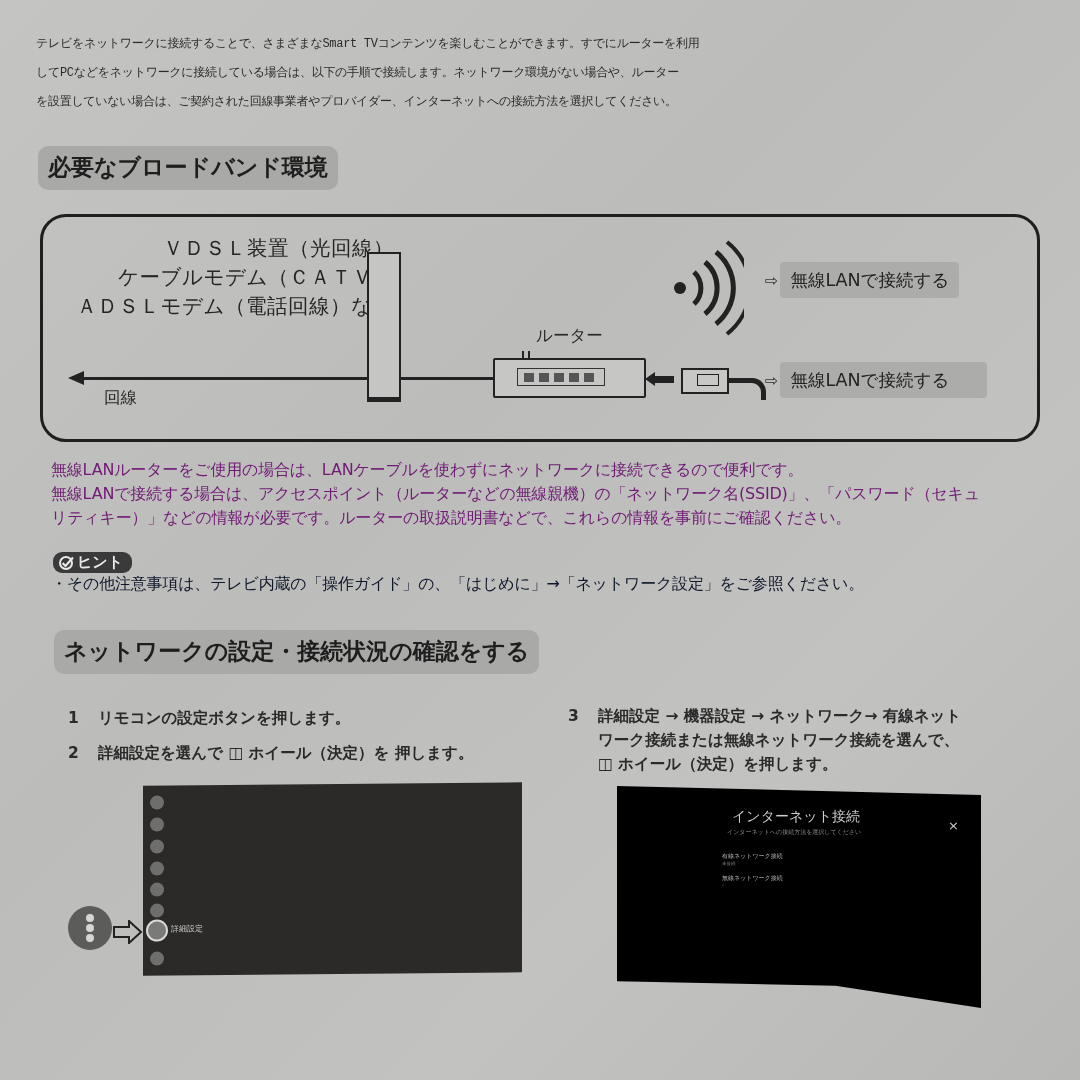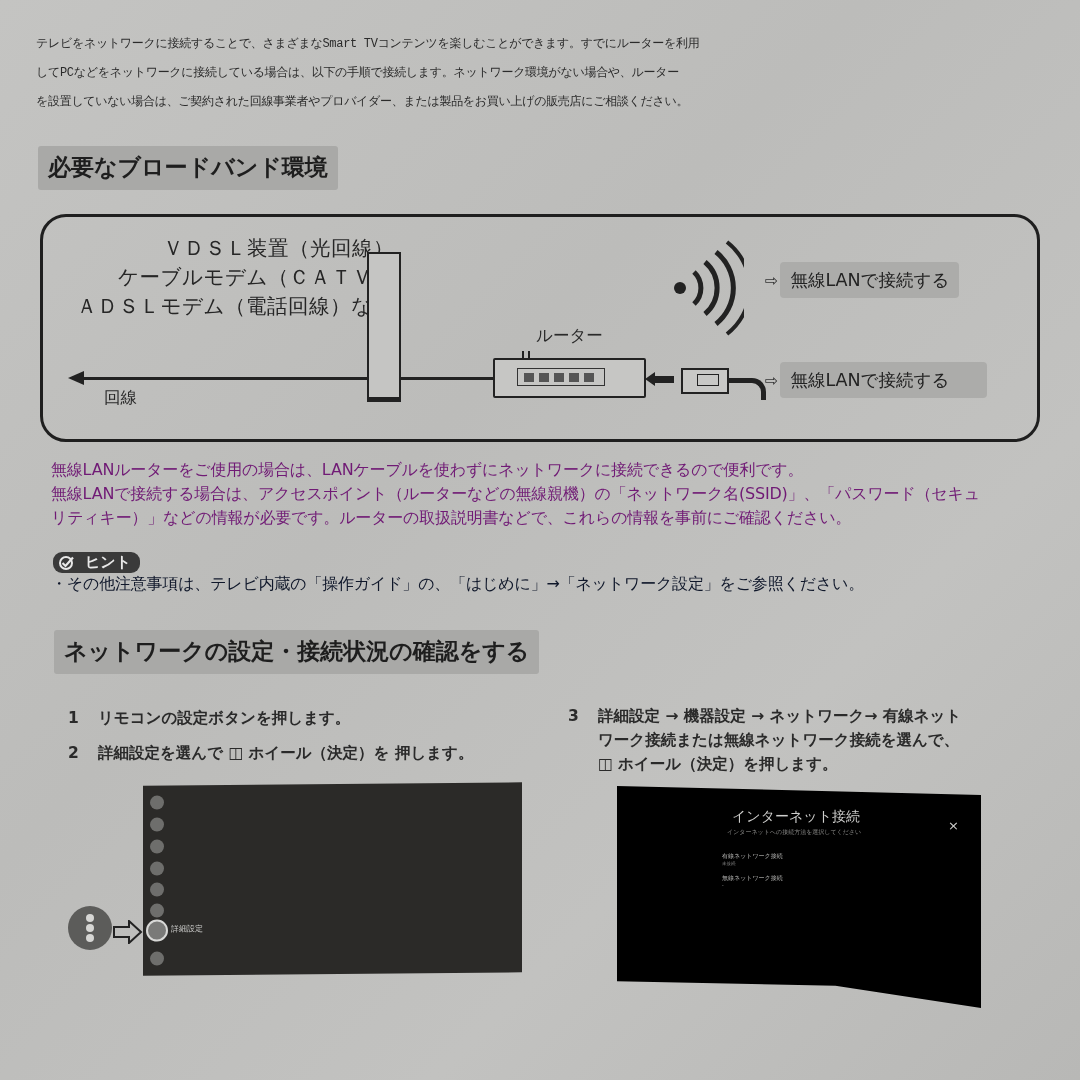--- a/index.html
+++ b/index.html
@@ -6,21 +6,21 @@
   body{
     width:1080px;height:1080px;overflow:hidden;position:relative;
     background:#bdbdbb;
     background-image:linear-gradient(135deg,#c4c4c2 0%,#bcbcba 40%,#c2c2c0 70%,#b8b8b6 100%);
     font-family:"DejaVu Sans","Liberation Sans",sans-serif;
     color:#2a2a2a;
   }
   .abs{position:absolute;}
   .intro{left:36px;top:30px;width:1020px;font-size:12px;line-height:29px;letter-spacing:-0.3px;color:#2b2b2b;font-family:Liberation Mono, monospace;}
   .intro div{white-space:nowrap;}
-  .sec-title{background:#a9a9a7;border-radius:3px;font-weight:bold;font-size:23px;color:#1e1e1e;padding:6px 10px 7px 10px;white-space:nowrap;}
+  .sec-title{background:#a9a9a7;border-radius:10px;font-weight:bold;font-size:23px;color:#1e1e1e;padding:6px 10px 7px 10px;white-space:nowrap;}
   .diagram{left:40px;top:214px;width:1000px;height:228px;border:3px solid #1f1f1f;border-radius:26px;box-sizing:border-box;}
   .dev-text{right:686px;top:234px;text-align:right;font-size:20.5px;line-height:29px;color:#262626;white-space:nowrap;letter-spacing:0.5px;}
   .terminal{left:367px;top:252px;width:34px;height:150px;border:2.5px solid #222;background:#c5c5c3;box-sizing:border-box;border-bottom:5px solid #222;}
   .line-arrow{left:75px;top:377px;width:292px;height:2.5px;background:#222;}
   .arrowhead{left:68px;top:371px;width:0;height:0;border-top:7px solid transparent;border-bottom:7px solid transparent;border-right:16px solid #222;}
   .line-right{left:401px;top:377px;width:92px;height:2.5px;background:#222;}
   .line-label{left:104px;top:387px;font-size:16.5px;color:#2a2a2a;}
   .router-label{left:536px;top:325px;font-size:16.5px;color:#2a2a2a;}
   .router{left:493px;top:358px;width:153px;height:40px;border:2.5px solid #222;border-radius:2px;background:#c6c6c4;box-sizing:border-box;}
   .router-ports{left:517px;top:368px;width:88px;height:18px;border:1.5px solid #333;box-sizing:border-box;display:flex;gap:5px;align-items:center;padding-left:6px;}
@@ -29,21 +29,21 @@
   .antenna2{left:528px;top:351px;width:2px;height:7px;background:#222;}
   .plug-arrow{left:652px;top:376px;width:22px;height:7px;background:#222;}
   .plug-arrowhead{left:645px;top:372px;width:0;height:0;border-top:7px solid transparent;border-bottom:7px solid transparent;border-right:10px solid #222;}
   .plug{left:681px;top:368px;width:48px;height:26px;border:2px solid #222;box-sizing:border-box;background:#c8c8c6;}
   .plug-inner{left:697px;top:374px;width:22px;height:12px;border:1.5px solid #222;box-sizing:border-box;}
   .cable{left:728px;top:378px;width:38px;height:22px;border-top:5px solid #222;border-right:5px solid #222;border-top-right-radius:14px;box-sizing:border-box;}
   .conn-badge{background:#acacaa;border-radius:4px;font-size:17.5px;color:#222;padding:6px 10px;white-space:nowrap;}
   .conn-arrow{font-size:16px;color:#333;}
   .wifi{left:672px;top:240px;}
   .body2{left:51px;top:458px;font-size:16px;line-height:24px;color:#701a75;white-space:nowrap;letter-spacing:-0.2px;}
-  .hint-badge{left:53px;top:552px;background:#3a3a3a;color:#e8e8e8;border-radius:9px;font-size:15px;font-weight:bold;padding:1px 9px 1px 6px;display:flex;align-items:center;gap:10px;}
+  .hint-badge{left:53px;top:552px;background:#3a3a3a;color:#e8e8e8;border-radius:9px;font-size:15px;font-weight:bold;padding:1px 9px 1px 6px;display:flex;align-items:center;gap:2px;}
   .hint-text{left:51px;top:574px;font-size:16px;color:#0f172a;white-space:nowrap;letter-spacing:-0.2px;}
   .step{font-size:15.5px;font-weight:bold;color:#2a2a2a;white-space:nowrap;}
   .step .num{display:inline-block;width:30px;}
   .screen1{left:143px;top:784px;width:379px;height:190px;background:#2b2a28;transform:skewY(-0.5deg);}
   .menu-dot{position:absolute;left:7px;width:14px;height:14px;border-radius:50%;background:#6e6e6c;}
   .menu-selected{position:absolute;left:3px;top:134px;width:22px;height:22px;border-radius:50%;border:2.5px solid #d8d8d6;box-sizing:border-box;background:#7a7a78;}
   .menu-sel-label{position:absolute;left:28px;top:138px;font-size:8px;color:#cfcfcd;white-space:nowrap;}
   .remote-btn{left:68px;top:906px;width:44px;height:44px;border-radius:50%;background:#5c5c5a;}
   .remote-dot{position:absolute;left:18px;width:8px;height:8px;border-radius:50%;background:#d6d6d4;}
   .hollow-arrow{left:113px;top:920px;}
@@ -53,21 +53,21 @@
   .s2-close{position:absolute;right:22px;top:32px;font-size:13px;color:#cfcfcd;}
   .s2-item{position:absolute;left:105px;font-size:6px;color:#bdbdbb;white-space:nowrap;}
   .s2-itemsub{position:absolute;left:105px;font-size:4.5px;color:#888;white-space:nowrap;}
 </style>
 </head>
 <body>
 
 <div class="abs intro">
   <div>テレビをネットワークに接続することで、さまざまなSmart TVコンテンツを楽しむことができます。すでにルーターを利用</div>
   <div>してPCなどをネットワークに接続している場合は、以下の手順で接続します。ネットワーク環境がない場合や、ルーター</div>
-  <div>を設置していない場合は、ご契約された回線事業者やプロバイダー、または製品をお買い上げの販売店にご相談ください。</div>
+  <div>を設置していない場合は、ご契約された回線事業者やプロバイダー、インターネットへの接続方法を選択してください。</div>
 </div>
 
 <div class="abs sec-title" style="left:38px;top:146px;">必要なブロードバンド環境</div>
 
 <div class="abs diagram"></div>
 <div class="abs dev-text">
   <div>ＶＤＳＬ装置（光回線）</div>
   <div>ケーブルモデム（ＣＡＴＶ）</div>
   <div>ＡＤＳＬモデム（電話回線）など</div>
 </div>

